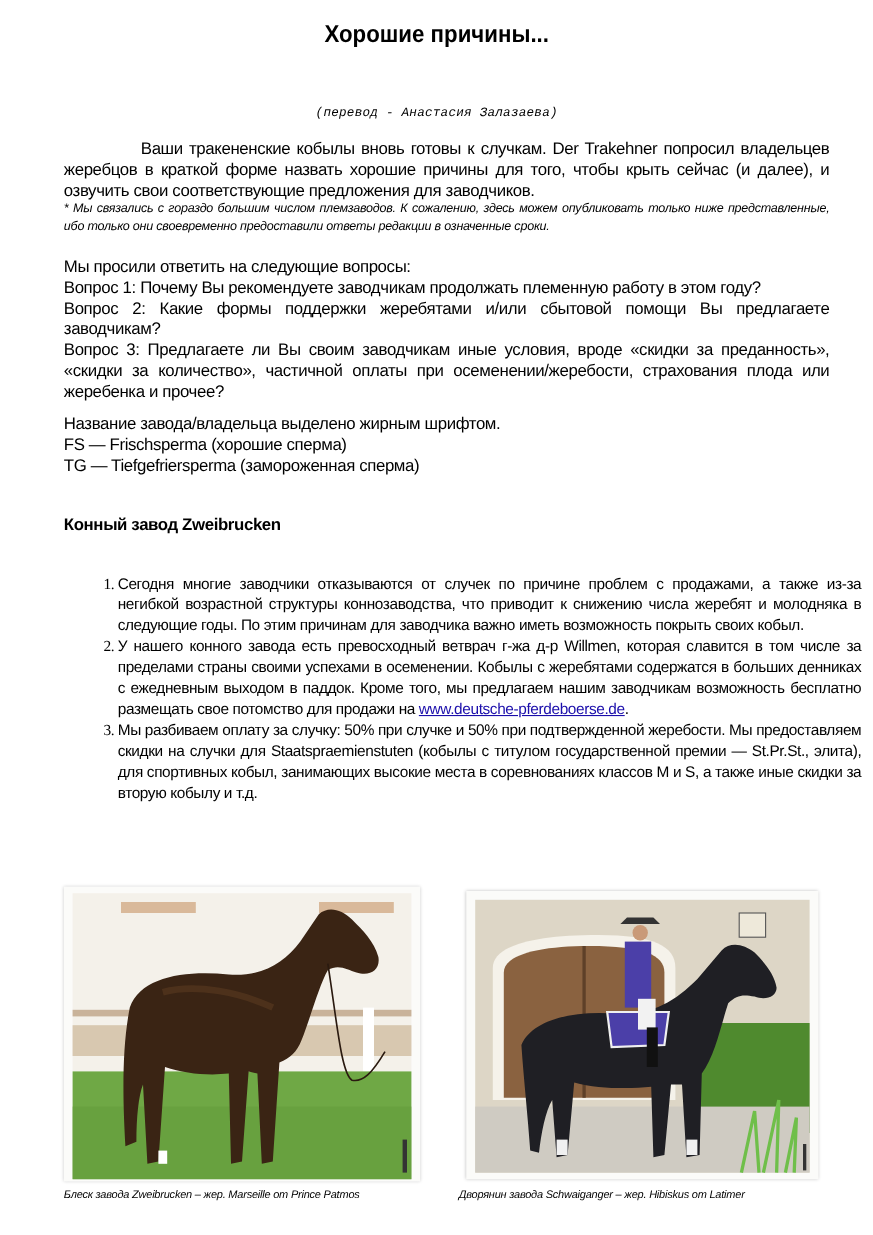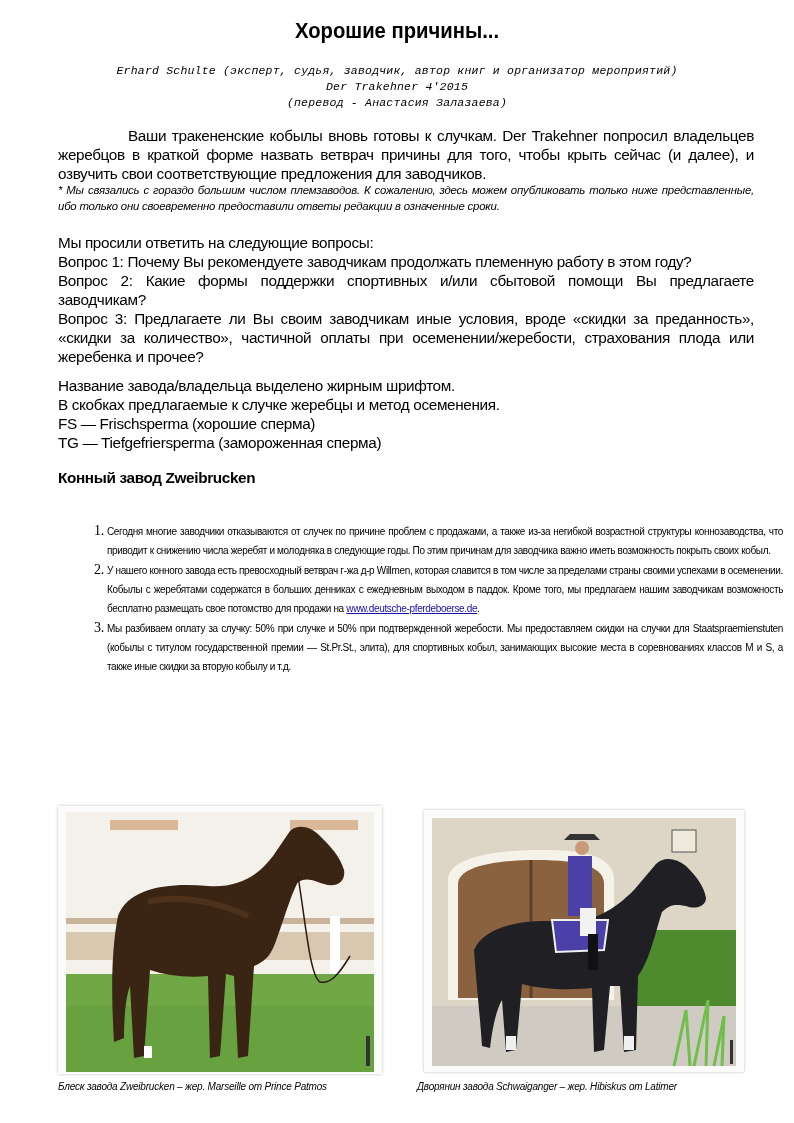--- a/index.html
+++ b/index.html
@@ -23,21 +23,21 @@
   .p-indent { text-indent: 70px; }
   .note {
     position: absolute; left: 58px; width: 696px;
     font-family: "Liberation Sans", sans-serif; font-style: italic; font-size: 11.4px;
     line-height: 16px; text-align: justify; letter-spacing: -0.2px;
   }
   .line { display: block; }
   .bold { font-weight: bold; }
   ol.list {
     position: absolute; left: 80px; width: 676px; top: 521px; margin: 0; padding: 0 0 0 27px;
-    font-family: "Liberation Sans", sans-serif; font-size: 10px; line-height: 19px;
+    font-family: "Liberation Sans", sans-serif; font-size: 14px; line-height: 19px;
     text-align: justify; letter-spacing: -0.35px;
   }
   ol.list li { margin: 0; padding-left: 0; }
   ol.list li::marker { font-family: "Liberation Serif", serif; font-size: 14px; }
   a.link { color: #1a0dab; text-decoration: underline; }
   .photo {
     position: absolute; box-shadow: 0 0 3px rgba(0,0,0,0.25); background: #fafafa;
   }
   .caption {
     position: absolute; font-family: "Liberation Sans", sans-serif; font-style: italic;
@@ -45,37 +45,34 @@
   }
   svg { display: block; }
 </style>
 </head>
 <body>
 
 <div class="page">
 
   <div class="title">Хорошие причины...</div>
 
-  <div class="byline" style="top:64px;">Erhard Schulte (эксперт, судья, заводчик, автор книг и организатор мероприятий)</div>
-  <div class="byline" style="top:80px;">Der Trakehner 4'2015</div>
   <div class="byline" style="top:96px;">(перевод - Анастасия Залазаева)</div>
 
-  <div class="txt p-indent" style="top:126px;">Ваши тракененские кобылы вновь готовы к случкам. Der Trakehner попросил владельцев жеребцов в краткой форме назвать ветврач причины для того, чтобы крыть сейчас (и далее), и озвучить свои соответствующие предложения для заводчиков.</div>
+  <div class="txt p-indent" style="top:126px;">Ваши тракененские кобылы вновь готовы к случкам. Der Trakehner попросил владельцев жеребцов в краткой форме назвать хорошие причины для того, чтобы крыть сейчас (и далее), и озвучить свои соответствующие предложения для заводчиков.</div>
   <div class="note" style="top:182px;">* Мы связались с гораздо большим числом племзаводов. К сожалению, здесь можем опубликовать только ниже представленные, ибо только они своевременно предоставили ответы редакции в означенные сроки.</div>
 
   <div class="txt" style="top:233px;">
     <span class="line">Мы просили ответить на следующие вопросы:</span>
     <span class="line">Вопрос 1: Почему Вы рекомендуете заводчикам продолжать племенную работу в этом году?</span>
-    <span class="line">Вопрос 2: Какие формы поддержки спортивных и/или сбытовой помощи Вы предлагаете заводчикам?</span>
+    <span class="line">Вопрос 2: Какие формы поддержки жеребятами и/или сбытовой помощи Вы предлагаете заводчикам?</span>
     <span class="line">Вопрос 3: Предлагаете ли Вы своим заводчикам иные условия, вроде «скидки за преданность», «скидки за количество», частичной оплаты при осеменении/жеребости, страхования плода или жеребенка и прочее?</span>
   </div>
 
   <div class="txt" style="top:376px;">
     <span class="line">Название завода/владельца выделено жирным шрифтом.</span>
-    <span class="line">В скобках предлагаемые к случке жеребцы и метод осеменения.</span>
     <span class="line">FS — Frischsperma (хорошие сперма)</span>
     <span class="line">TG — Tiefgefriersperma (замороженная сперма)</span>
   </div>
 
   <div class="txt" style="top:468px;">
     <span class="line bold">Конный завод Zweibrucken</span>
   </div>
 
   <ol class="list">
     <li><span>Сегодня многие заводчики отказываются от случек по причине проблем с продажами, а также из-за негибкой возрастной структуры коннозаводства, что приводит к снижению числа жеребят и молодняка в следующие годы. По этим причинам для заводчика важно иметь возможность покрыть своих кобыл.</span></li>

